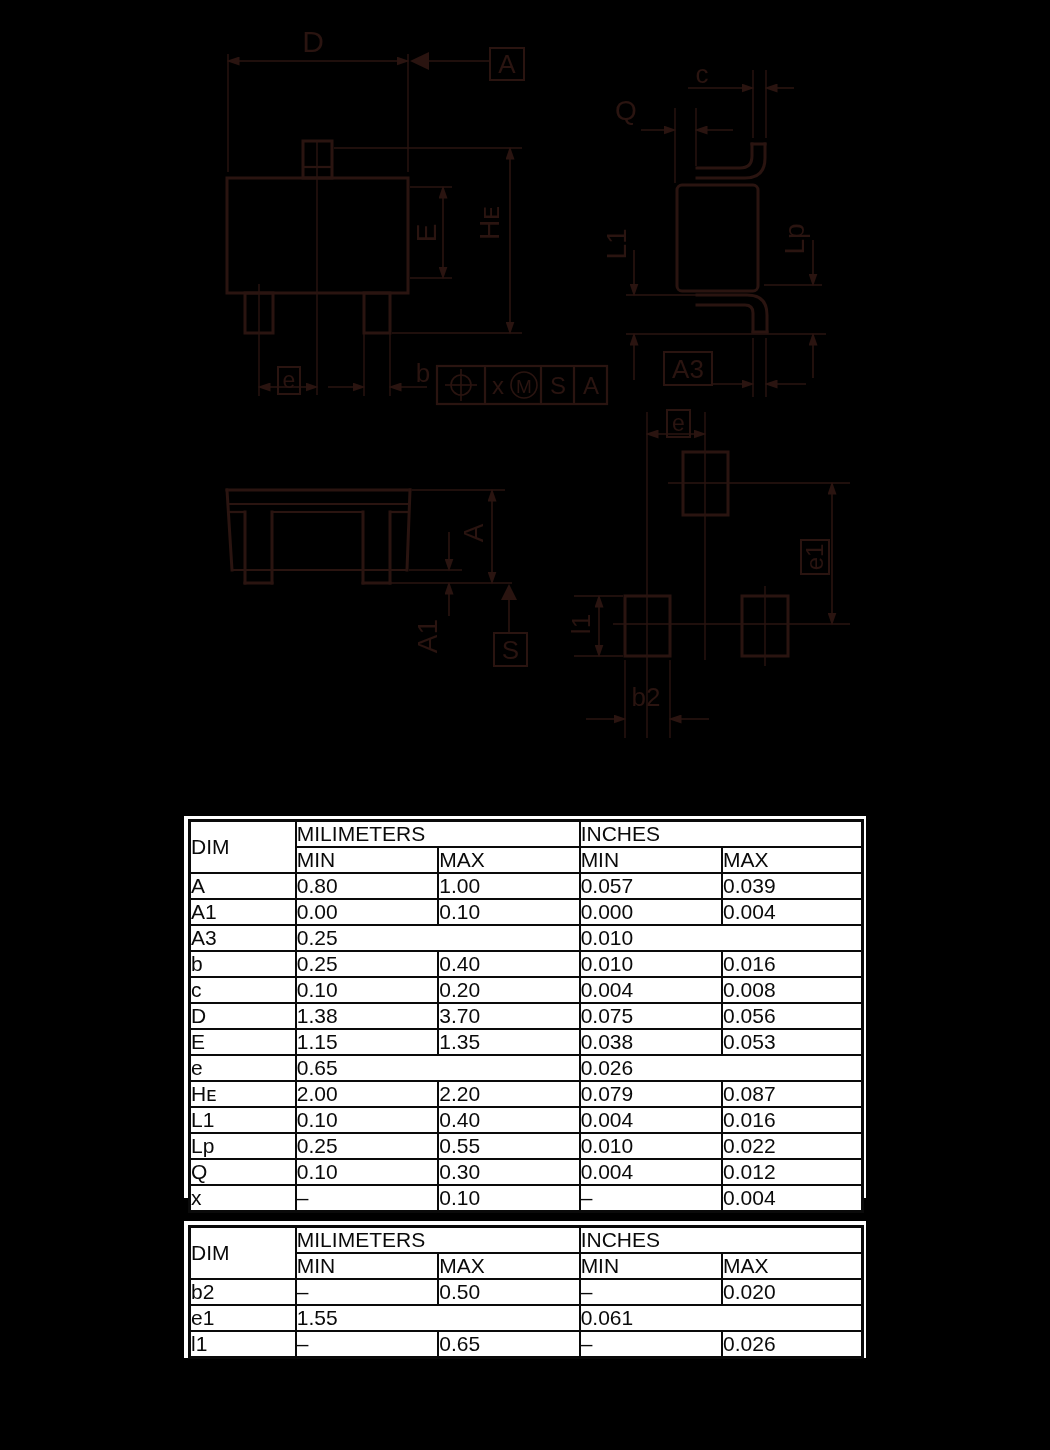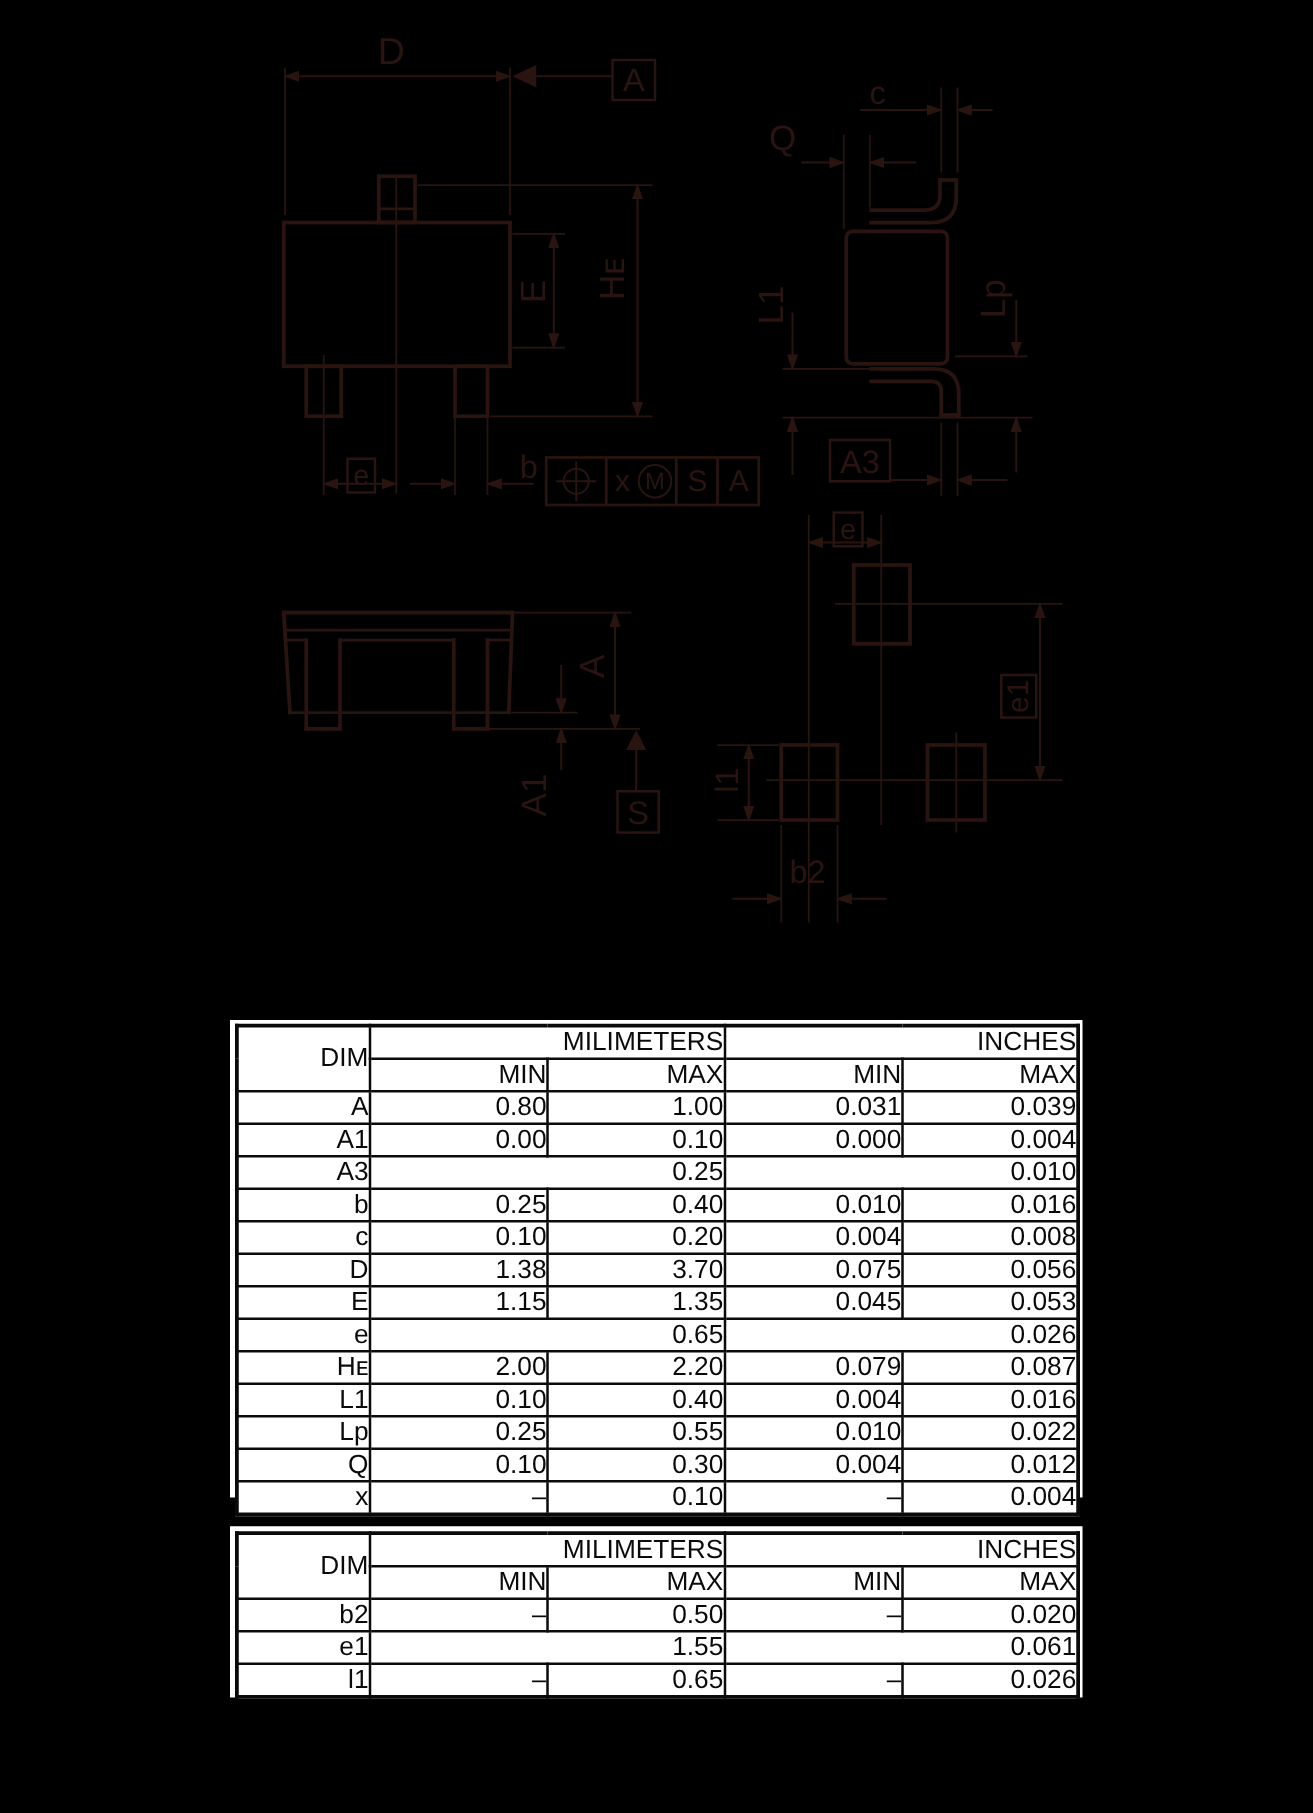--- a/index.html
+++ b/index.html
@@ -22,21 +22,21 @@
   .lbl{position:absolute;color:var(--line);font-size:28px;white-space:nowrap;
        transform:translate(-50%,-50%);line-height:1;}
   .lbl.rot{transform:translate(-50%,-50%) rotate(-90deg);}
   .boxlbl{position:absolute;border:2px solid var(--line);color:var(--line);
           display:flex;align-items:center;justify-content:center;font-size:26px;line-height:1;}
   .boxlbl .inner{display:block;}
   .boxlbl .inner.rot{transform:rotate(-90deg);}
   .whiteblock{position:absolute;background:var(--table-bg);}
   table.dimtable{position:absolute;border-collapse:collapse;table-layout:fixed;
                  background:var(--table-bg);color:var(--table-text);
-                 font-size:21px;text-align:right;}
+                 font-size:21px;text-align:left;}
   table.dimtable th,table.dimtable td{border:2px solid var(--table-border);
                  padding:0;font-weight:normal;overflow:hidden;}
   table.dimtable{border:3px solid var(--table-border);}
   tr.hdr1{height:22px;} tr.hdr2{height:21px;} tr.datarow{height:25px;}
 </style>
 </head>
 <body>
 
 <div id="canvas">
 
@@ -244,21 +244,21 @@
     <tr class="hdr2">
       <th>MIN</th>
       <th>MAX</th>
       <th>MIN</th>
       <th>MAX</th>
     </tr>
     <tr class="datarow">
           <td>A</td>
           <td>0.80</td>
           <td>1.00</td>
-          <td>0.031</td>
+          <td>0.057</td>
           <td>0.039</td>
         </tr>
     <tr class="datarow">
           <td>A1</td>
           <td>0.00</td>
           <td>0.10</td>
           <td>0.000</td>
           <td>0.004</td>
         </tr>
     <tr class="datarow">
@@ -284,21 +284,21 @@
           <td>D</td>
           <td>1.38</td>
           <td>3.70</td>
           <td>0.075</td>
           <td>0.056</td>
         </tr>
     <tr class="datarow">
           <td>E</td>
           <td>1.15</td>
           <td>1.35</td>
-          <td>0.045</td>
+          <td>0.038</td>
           <td>0.053</td>
         </tr>
     <tr class="datarow">
           <td>e</td>
           <td colspan="2">0.65</td>
           <td colspan="2">0.026</td>
         </tr>
     <tr class="datarow">
           <td>Hᴇ</td>
           <td>2.00</td>

